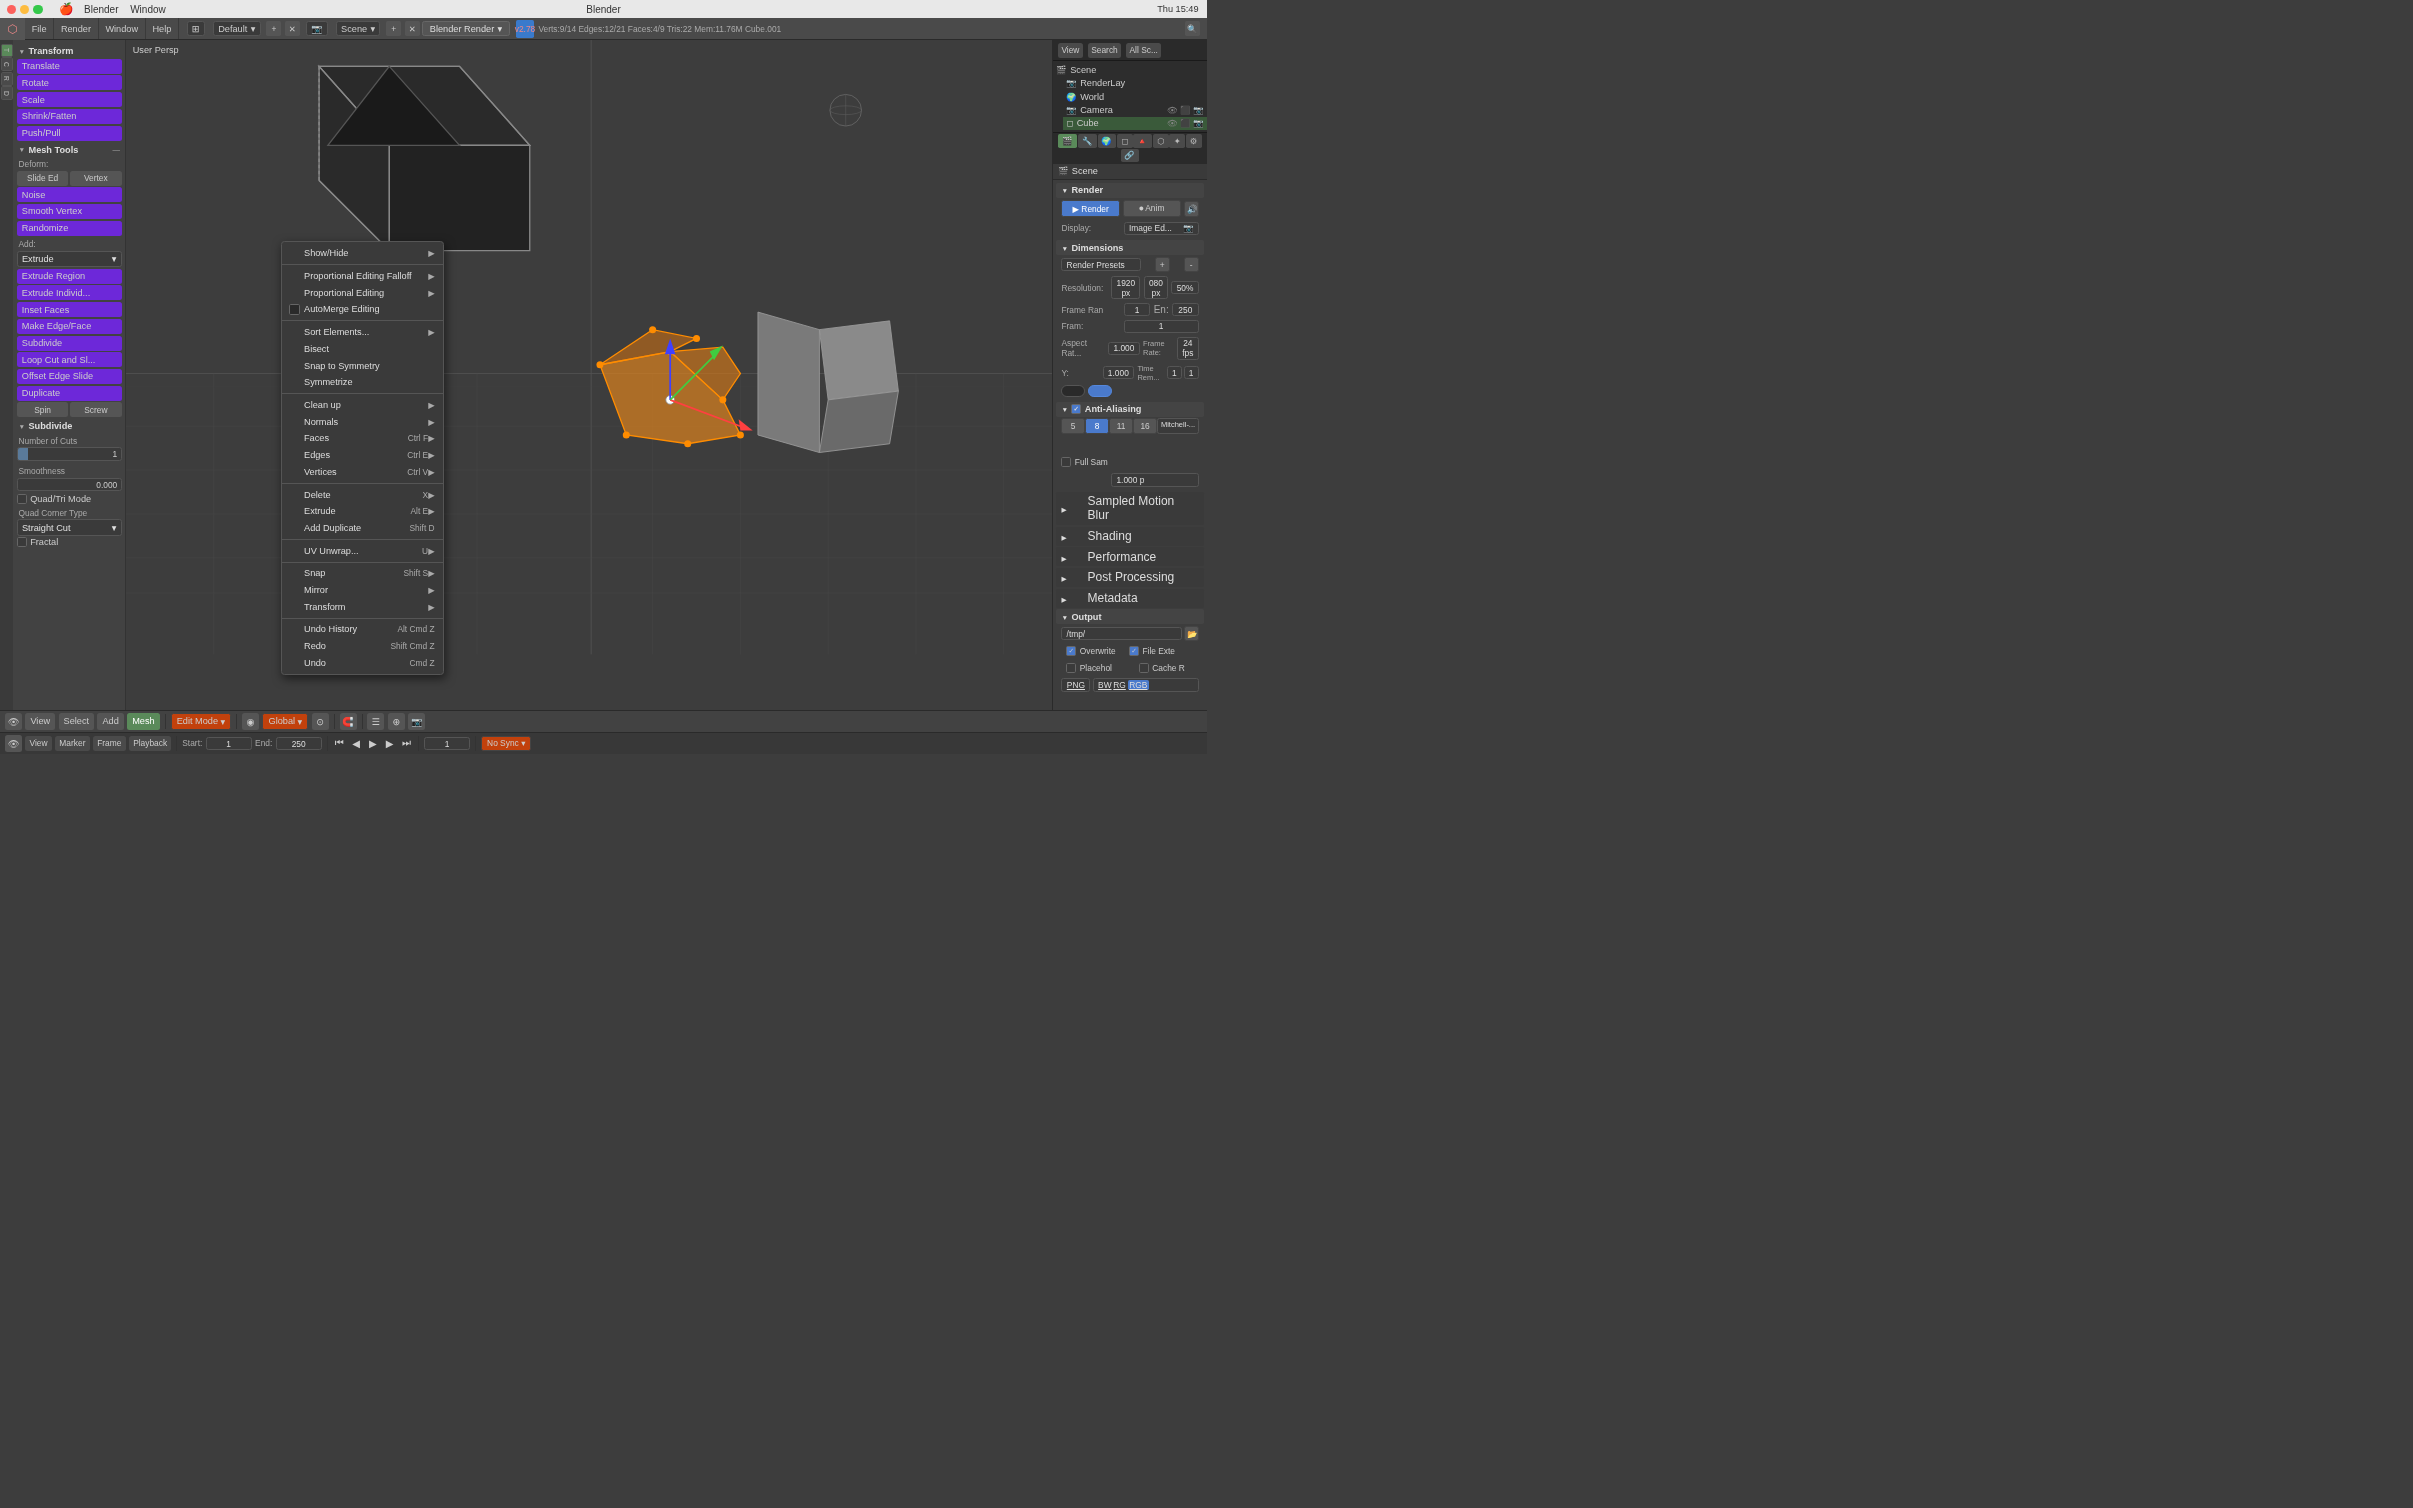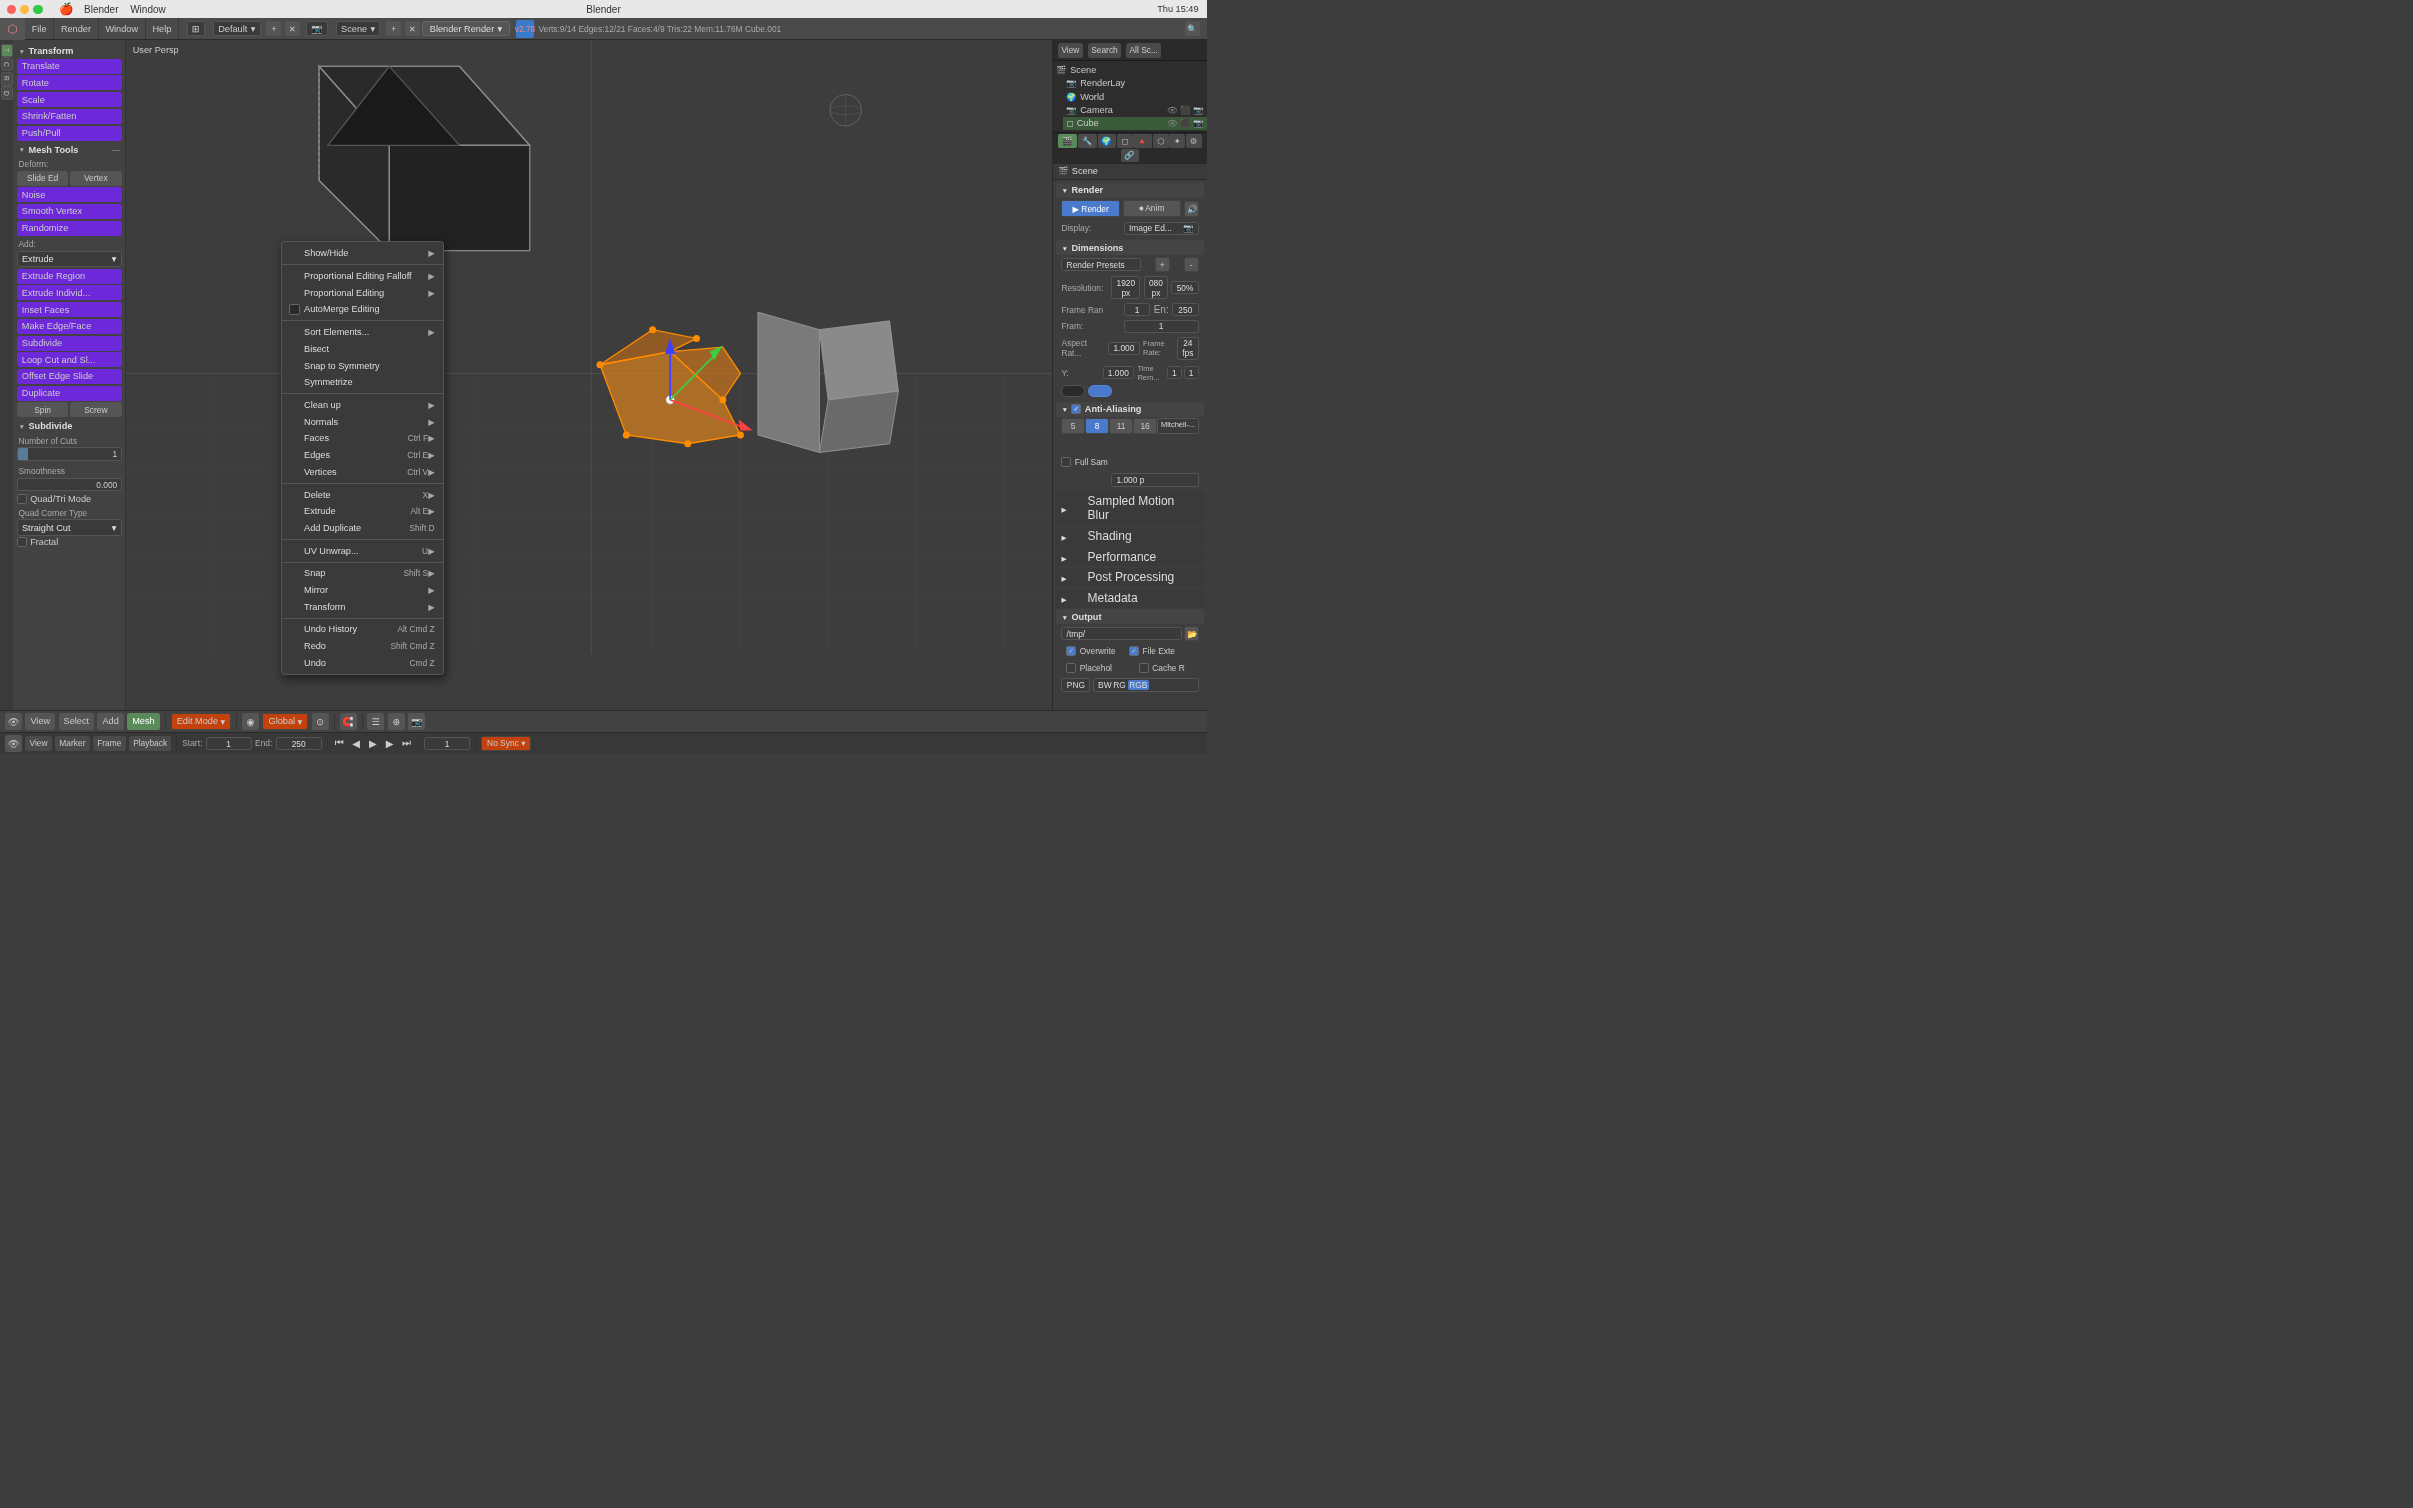--- a/index.html
+++ b/index.html
@@ -1140,21 +1140,21 @@
         <div style="display:flex;flex-wrap:wrap;padding:1.7px 5px;gap:17px;">
           <div class="prop-checkbox-row">
             <div class="prop-checkbox"></div>
             <span style="font-size:8.4px;color:#ccc;">Placehol</span>
           </div>
           <div class="prop-checkbox-row">
             <div class="prop-checkbox"></div>
             <span style="font-size:8.4px;color:#ccc;">Cache R</span>
           </div>
         </div>
-        <div style="display:flex;align-items:center;padding:1.7px 5px;gap:2.5px;">
+        <div style="display:flex;align-items:center;padding:1.7px 5px;gap:2.5px;text-decoration:underline;">
           <div style="background:#3a3a3a;border:0.8px solid #555;border-radius:2.5px;padding:0.8px 4.2px;font-size:8.4px;color:#ddd;width:29px;text-align:center;">PNG</div>
           <div style="flex:1;background:#3a3a3a;border:0.8px solid #555;border-radius:2.5px;padding:0.8px 4.2px;font-size:8.4px;color:#ddd;display:flex;gap:1.7px;">
             <span>BW</span>
             <span>RG</span>
             <span style="background:#4a7acc;border-radius:1.7px;padding:0 1.7px;">RGB</span>
           </div>
         </div>
       </div>
 
     </div>

